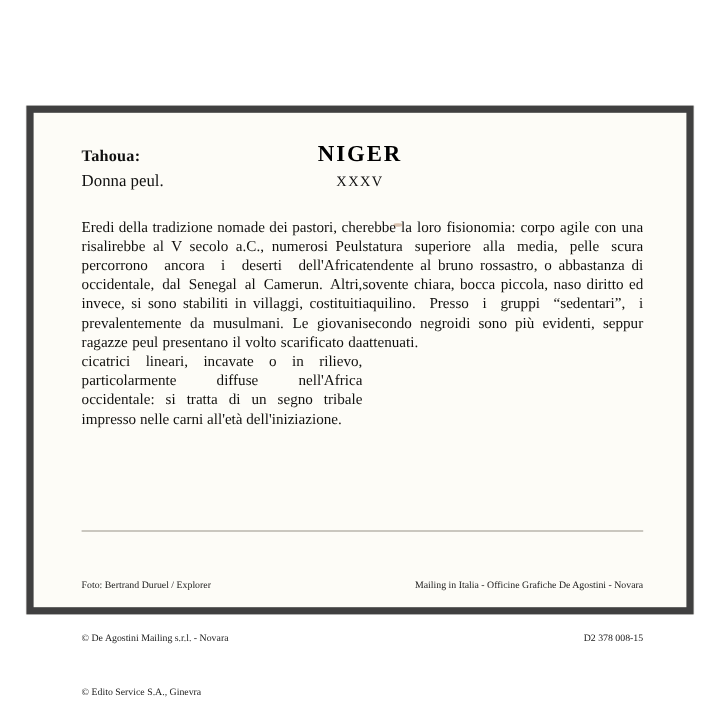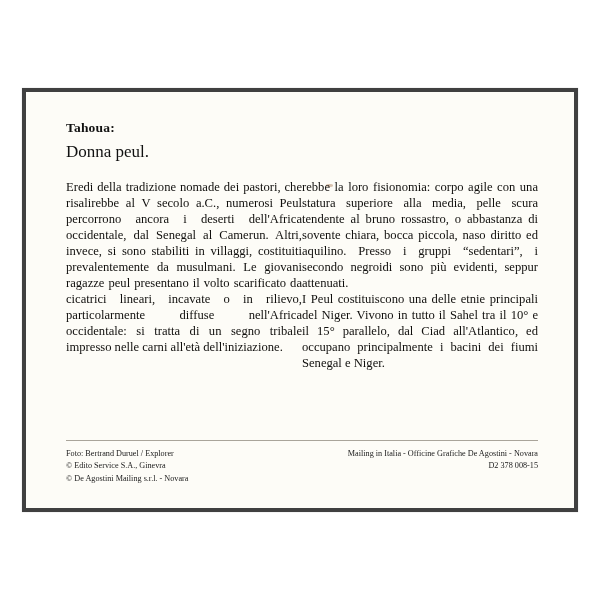--- a/index.html
+++ b/index.html
@@ -19,21 +19,21 @@
     background: #ffffff;
     overflow: hidden;
   }
   .card {
     position: absolute;
     left: 22px;
     top: 88px;
     width: 556px;
     height: 424px;
     background: #fdfcf7;
-    border: 4px solid #404040;
+    border: 6px solid #404040;
     box-shadow: 0 0 1px rgba(0,0,0,0.25);
     box-sizing: border-box;
   }
   .card-inner {
     position: absolute;
     left: 18px;
     top: 14px;
     right: 18px;
     bottom: 12px;
   }
@@ -49,21 +49,21 @@
     width: 200px;
   }
   .tahoua-title {
     font-weight: bold;
     font-size: 13.5px;
     color: #111;
     letter-spacing: 0.2px;
   }
   .tahoua-sub {
     margin-top: 6px;
-    font-size: 17px;
+    font-size: 14px;
     color: #111;
   }
   .title-block {
     position: absolute;
     left: 0;
     right: 0;
     top: 10px;
     text-align: center;
   }
   .doc-title {
@@ -118,20 +118,21 @@
     top: 342px;
     display: flex;
     justify-content: space-between;
     align-items: flex-start;
     font-size: 8.2px;
     line-height: 1.5;
     color: #1a1a1a;
   }
   .footer-left div, .footer-right div {
     white-space: nowrap;
+    margin-top: 32px;
   }
   .footer-right {
     text-align: right;
   }
   .mark {
     position: absolute;
     left: 300px;
     top: 92px;
     width: 7px;
     height: 3px;
@@ -148,39 +149,42 @@
   <div class="card">
     <div class="mark"></div>
 
     <div class="card-inner">
 
       <div class="header">
         <div class="tahoua-block">
           <div class="tahoua-title">Tahoua:</div>
           <div class="tahoua-sub">Donna peul.</div>
         </div>
+        <div class="title-block">
+          <div class="doc-title">NIGER</div>
+          <div class="doc-number">XXXV</div>
+        </div>
       </div>
 
       <div class="columns">
         <div class="col">
           <p>Eredi della tradizione nomade dei pastori, che risalirebbe al V secolo a.C., numerosi Peul percorrono ancora i deserti dell'Africa occidentale, dal Senegal al Camerun. Altri, invece, si sono stabiliti in villaggi, costituiti prevalentemente da musulmani. Le giovani ragazze peul presentano il volto scarificato da cicatrici lineari, incavate o in rilievo, particolarmente diffuse nell'Africa occidentale: si tratta di un segno tribale impresso nelle carni all'età dell'iniziazione.</p>
         </div>
         <div class="col">
           <p>rebbe la loro fisionomia: corpo agile con una statura superiore alla media, pelle scura tendente al bruno rossastro, o abbastanza di sovente chiara, bocca piccola, naso diritto ed aquilino. Presso i gruppi “sedentari”, i secondo negroidi sono più evidenti, seppur attenuati.</p>
-          <p>I Peul costituiscono una delle etnie principali del Niger. Vivono in tutto il Sahel tra il 10° e il 15° parallelo, dal Ciad all'Atlantico, ed occupano principalmente i bacini dei fiumi Senegal e Niger.</p>
         </div>
       </div>
 
       <div class="rule"></div>
 
       <div class="footer">
         <div class="footer-left">
           <div>Foto: Bertrand Duruel / Explorer</div>
+          <div>© De Agostini Mailing s.r.l. - Novara</div>
           <div>© Edito Service S.A., Ginevra</div>
-          <div>© De Agostini Mailing s.r.l. - Novara</div>
         </div>
         <div class="footer-right">
           <div>Mailing in Italia - Officine Grafiche De Agostini - Novara</div>
           <div>D2 378 008-15</div>
         </div>
       </div>
 
     </div>
   </div>
 

